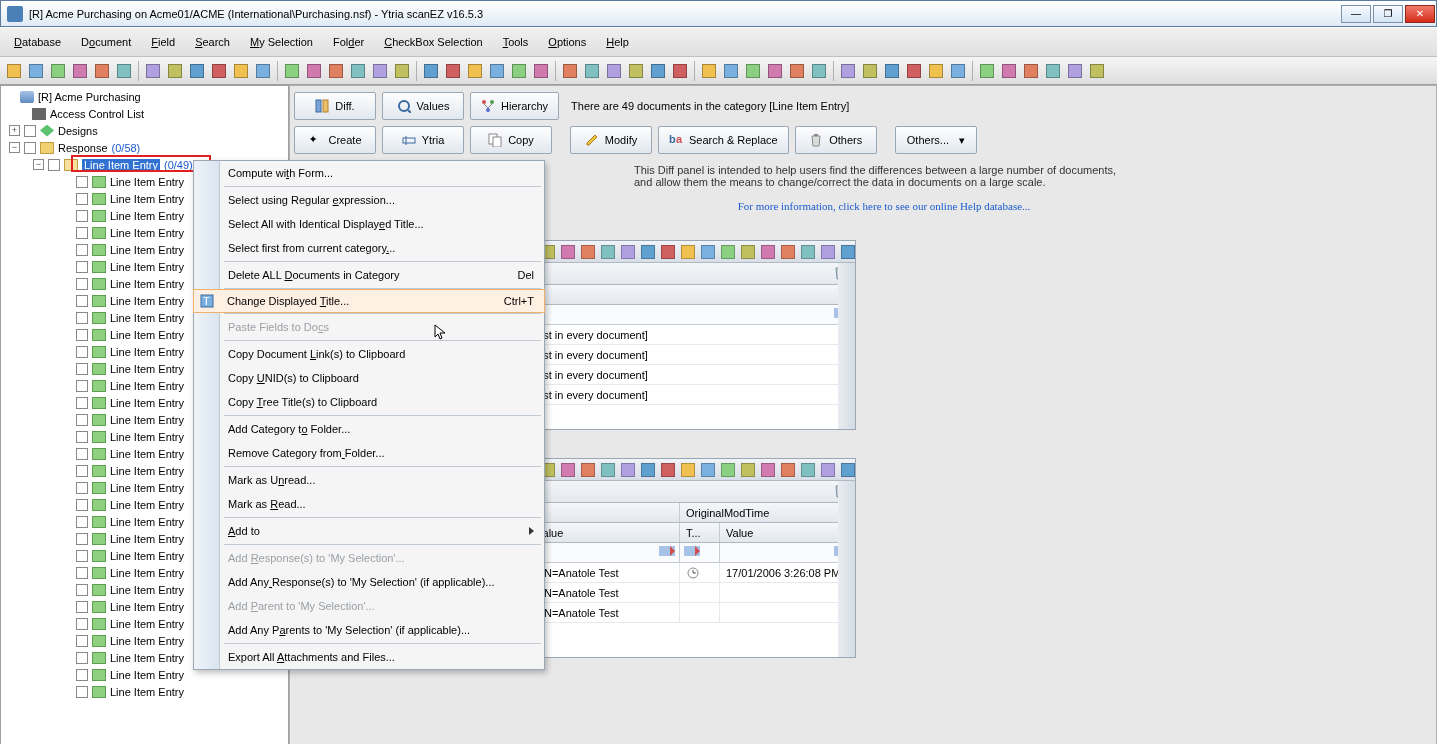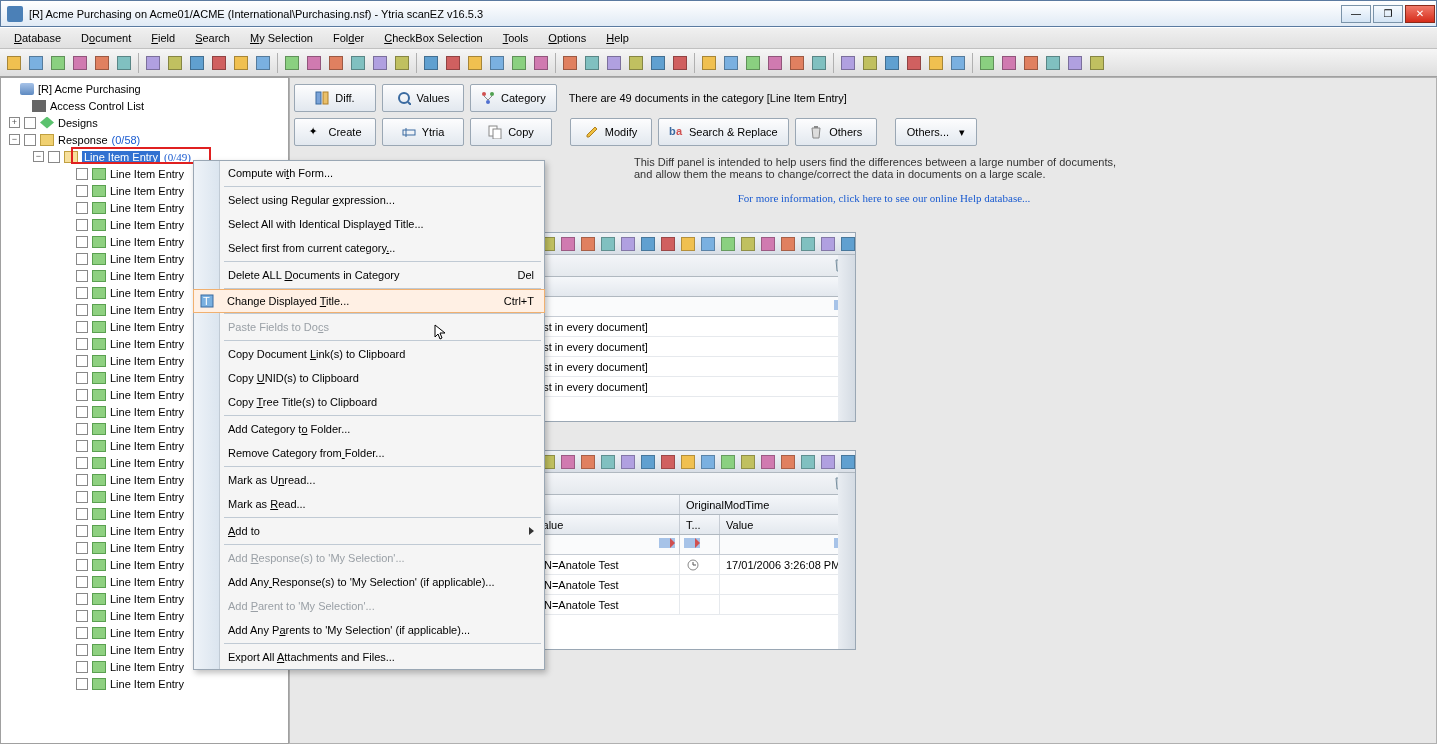--- a/index.html
+++ b/index.html
@@ -7,21 +7,21 @@
 
 
 .titlebar { height: 27px; background: linear-gradient(#ffffff, #e0eaf5); display: flex; align-items: center; border: 1px solid #5a7aa0; }
 .titlebar .icon { width: 16px; height: 16px; margin: 0 6px; background: #4b80b7; border-radius: 2px; }
 .titlebar .title { flex: 1; color: #000; }
 .winbtns { display: flex; }
 .winbtn { width: 30px; height: 18px; border: 1px solid #7a93a9; margin: 0 1px; display: flex; align-items: center; justify-content: center; background: linear-gradient(#f7fbff,#d4e4f4); font-size: 10px; }
 .winbtn.close { background: linear-gradient(#f07a6a,#d62c1a); color: #fff; border-color: #8a2a1a; }
 
 
-.menubar { height: 22px; background: linear-gradient(#f0f0f0,#e0e0e0); border-top: 1px solid #fff; border-bottom: 1px solid #c0c0c0; display: flex; align-items: center; padding-left: 6px; gap: 4px;}
+.menubar { height: 30px; background: linear-gradient(#f0f0f0,#e0e0e0); border-top: 1px solid #fff; border-bottom: 1px solid #c0c0c0; display: flex; align-items: center; padding-left: 6px; gap: 4px;}
 .menubar .mi { padding: 3px 8px; }
 .menubar .mi .u { text-decoration: underline; }
 
 
 .toolbar { height: 28px; background: linear-gradient(#f6f6f6,#dedede); border-bottom: 1px solid #a0a0a0; display: flex; align-items: center; padding: 0 4px; gap: 2px;}
 .tb { width: 20px; height: 20px; border: 1px solid transparent; display: flex; align-items: center; justify-content: center; }
 .tb .g { width: 14px; height: 14px; }
 .tsep { width: 1px; height: 20px; background: #b0b0b0; margin: 0 2px; }
 
 
@@ -37,21 +37,21 @@
 .trow .chk { width: 12px; height: 12px; border: 1px solid #888; margin-right: 4px; }
 .trow .ticon { width: 14px; height: 12px; margin-right: 4px; }
 .ticon.db { background: linear-gradient(#a7c3e8,#5e8ac1); border-radius: 2px; }
 .ticon.lock { background: #666; }
 .ticon.design { background: #5bc26e; clip-path: polygon(0 50%,50% 0,100% 50%, 50% 100%); }
 .ticon.docfolder { background: #f0d070; border: 1px solid #c0a040; }
 .ticon.folder { background: #f7e09c; border: 1px solid #c0a040; }
 .ticon.doc { background: #8ed080; border: 1px solid #5aa050; }
 .trow .tlabel { }
 .trow.sel .tlabel { background: #3171d1; color:#fff; padding: 0 2px; }
-.trow.sel .count { color: #fff; font-family: Liberation Serif, serif; }
+.trow.sel .count { color: #fff; }
 .highlight-red { position:absolute; border: 2px solid #e02020; pointer-events:none; }
 
 
 .right { flex: 1; display: flex; flex-direction: column; padding: 6px 4px; gap: 6px; background:#e8e8e8; border:1px solid #b0b0b0;}
 .btnrow { display: flex; align-items: center; gap: 6px; flex-wrap: wrap;}
 .rbtn { height: 28px; min-width: 82px; border: 1px solid #9aa7b4; background: linear-gradient(#fdfdfe,#e2e8ef); display: flex; align-items: center; justify-content: center; gap: 6px; padding: 0 10px; border-radius: 2px;}
 .rbtn .ic { width: 14px; height: 14px; }
 .status-text { margin-left: 6px; }
 .infobox { margin-left: 340px; margin-top:4px; width: 500px; color:#333;}
 .helplink { color: #1a5bd0; text-align:center; margin-top:12px;font-family:Liberation Serif, serif;}
@@ -544,21 +544,21 @@
             </svg></span>
           <span>Values</span>
         </div>
       <div class="rbtn">
           <span class="ic"><svg viewBox="0 0 14 14">
               <circle cx="3" cy="3" r="2" fill="#d05050"></circle>
               <circle cx="11" cy="3" r="2" fill="#50a050"></circle>
               <circle cx="7" cy="11" r="2" fill="#5070d0"></circle>
               <path d="M3 5 L7 9 L11 5" fill="none" stroke="#888"></path>
             </svg></span>
-          <span>Category</span>
+          <span>Hierarchy</span>
         </div>
       <div class="status-text">There are 49 documents in the category [Line Item Entry]</div>
     </div>
     <div class="btnrow">
       <div class="rbtn">
           <span class="ic">✦</span>
           <span>Create</span>
         </div>
       <div class="rbtn">
           <span class="ic"><svg viewBox="0 0 14 14">

